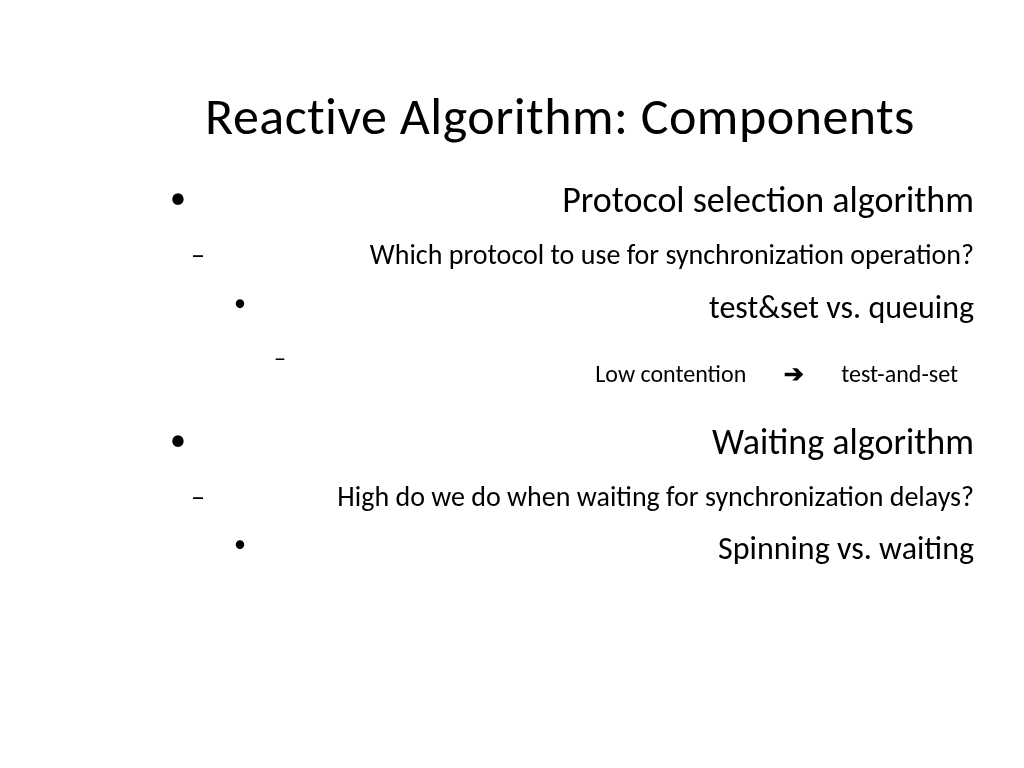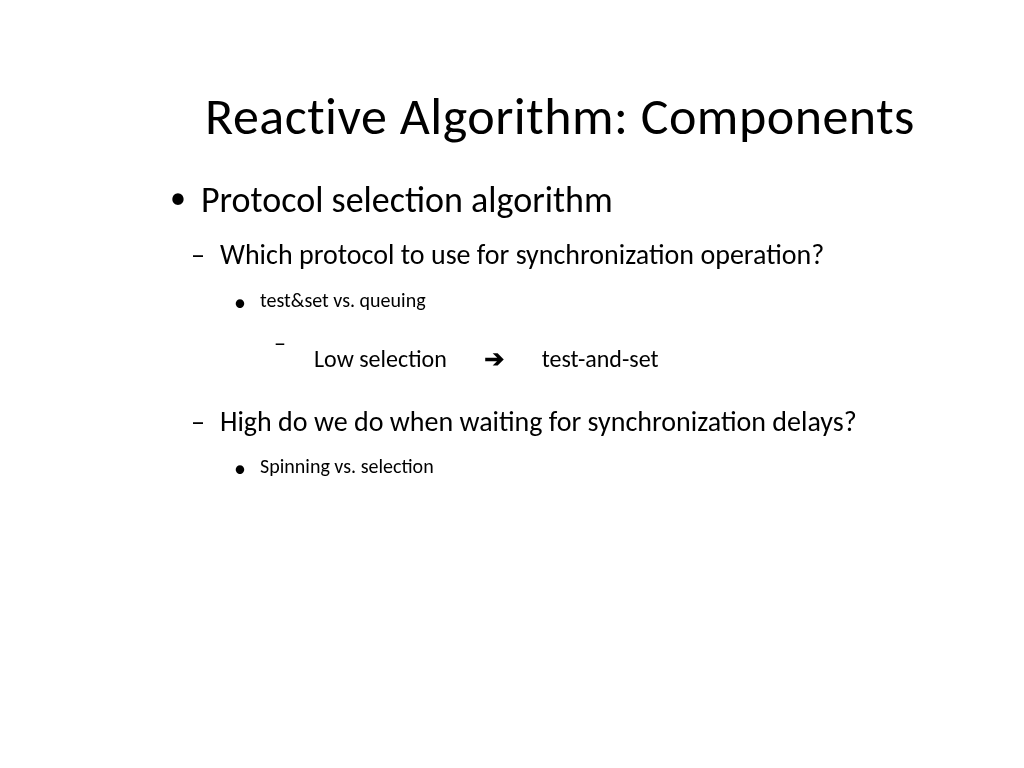--- a/index.html
+++ b/index.html
@@ -25,20 +25,21 @@
       font-weight: 400;
       text-align: center;
       margin-bottom: 30px;
       letter-spacing: 0.5px;
     }
     .content {
       padding-left: 20px;
     }
     ul {
       list-style: none;
+      text-align: right;
     }
     .level1 {
       font-size: 36px;
       margin-bottom: 6px;
       position: relative;
       padding-left: 35px;
     }
     .level1::before {
       content: "•";
       position: absolute;
@@ -54,21 +55,21 @@
       padding-left: 35px;
       line-height: 1.2;
     }
     .level2::before {
       content: "–";
       position: absolute;
       left: 6px;
       top: 0;
     }
     .level3 {
-      font-size: 20px;
+      font-size: 32px;
       margin-bottom: 4px;
       margin-left: 78px;
       position: relative;
       padding-left: 32px;
     }
     .level3::before {
       content: "•";
       position: absolute;
       left: 6px;
       top: 0;
@@ -96,19 +97,20 @@
 <body>
 
 <div class="slide">
   <h1 class="title">Reactive Algorithm: Components</h1>
   <div class="content">
     <ul>
       <li class="level1">Protocol selection algorithm</li>
       <li class="level2">Which protocol to use for synchronization operation?</li>
       <li class="level3">test&amp;set vs. queuing</li>
       <li class="level4">
-        <span>Low selection </span><span class="arrow">➔</span><span> test-and-set</span>
+        <span>Low contention </span><span class="arrow">➔</span><span> test-and-set</span>
       </li>
+      <li class="level1">Waiting algorithm</li>
       <li class="level2">High do we do when waiting for synchronization delays?</li>
-      <li class="level3">Spinning vs. selection</li>
+      <li class="level3">Spinning vs. waiting</li>
     </ul>
   </div>
 </div>
 
 </body></html>

